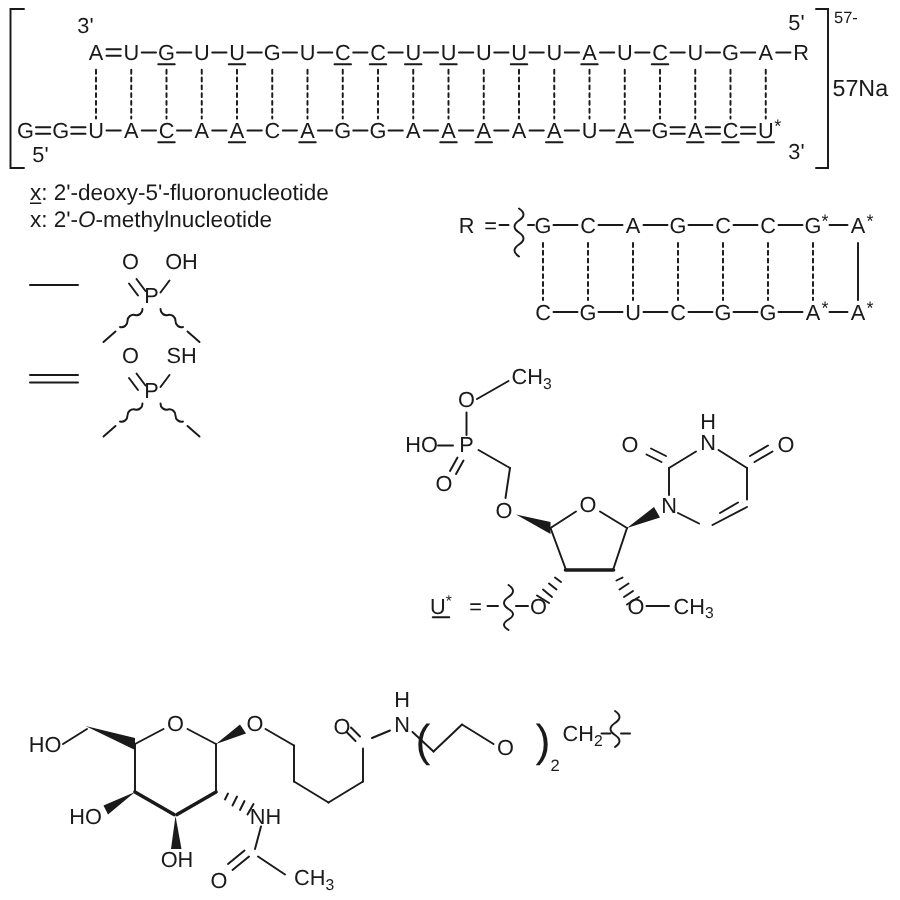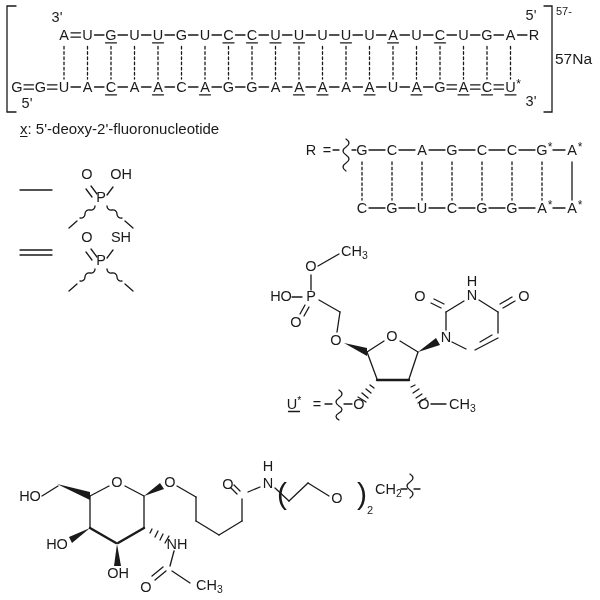--- a/index.html
+++ b/index.html
@@ -376,14 +376,15 @@
           <text x="196" y="590" font-size="14.5" text-anchor="start">CH<tspan dy="3" font-size="10.44">3</tspan></text>
           <text x="337" y="503" font-size="14.5" text-anchor="middle">O</text>
           <text x="282" y="504" font-size="30" text-anchor="middle">(</text>
           <text x="362" y="504" font-size="30" text-anchor="middle">)</text>
           <text x="370" y="514" font-size="11" text-anchor="middle">2</text>
           <text x="375" y="494" font-size="14.5" text-anchor="start">CH<tspan dy="3" font-size="10.44">2</tspan></text>
         </g>
     </g>
   </svg>
 
-  <div class="tx" style="left:20px;top:120px"><span class="u">x</span><span>: 5'-deoxy-2'-fluoronucleotide</span></div>
+  <div class="tx" style="left:20px;top:120px"><span class="u">x</span><span>: 2'-deoxy-5'-fluoronucleotide</span></div>
+  <div class="tx" style="left:20px;top:138px"><span>x: 2'-</span><span class="it">O</span><span>-methylnucleotide</span></div>
 </div>
 
 </body></html>

